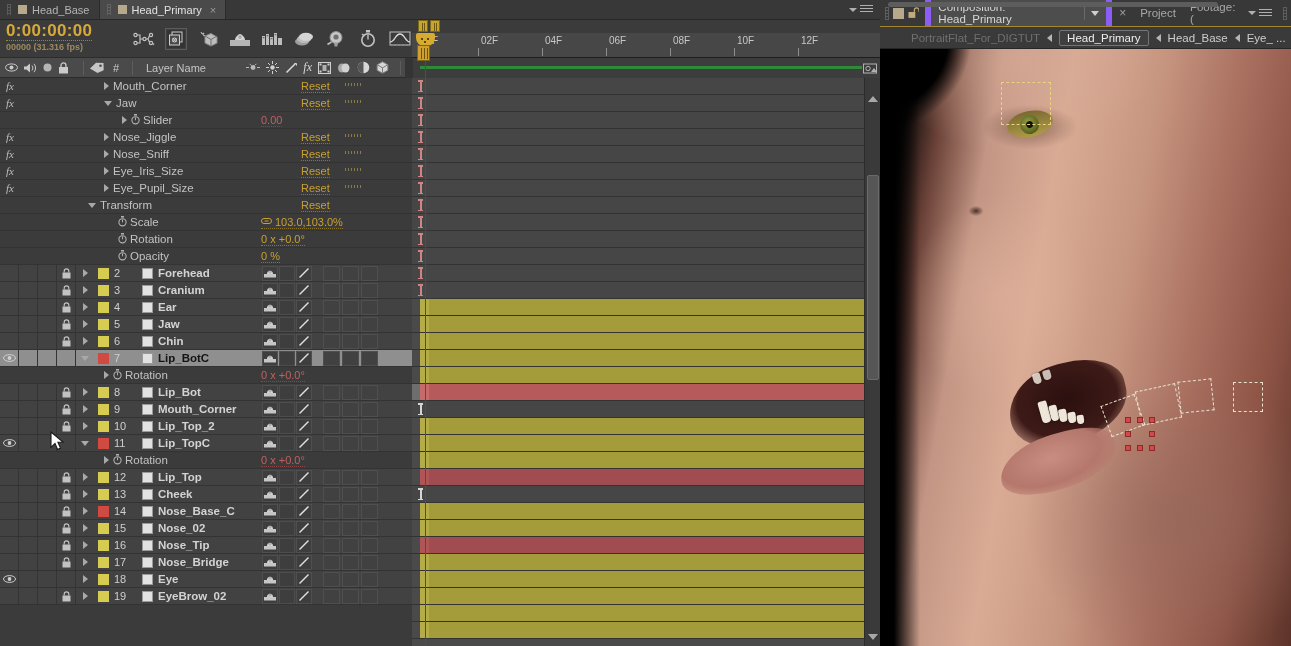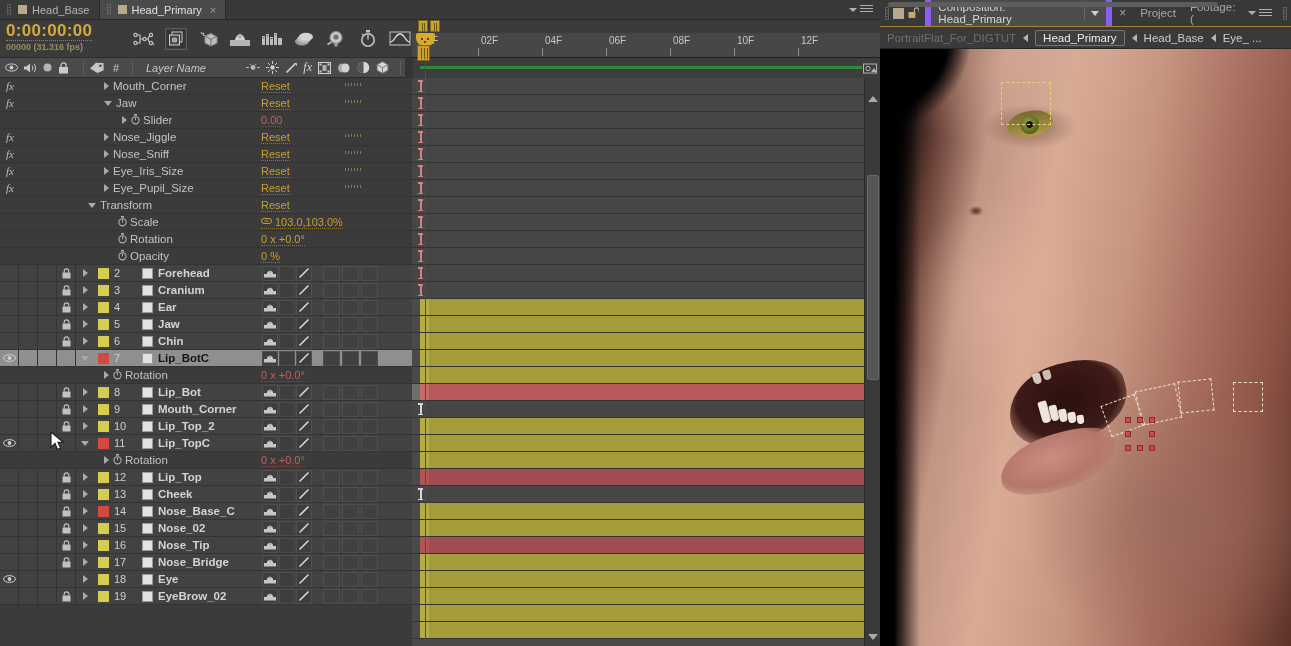--- a/index.html
+++ b/index.html
@@ -84,21 +84,21 @@
 
   
   #tl-colheads{
     position:absolute; left:0; top:58px; width:412px; height:20px;
     background:#4a4a4a; border-bottom:1px solid #2b2b2b; display:flex; align-items:center;
     color:#cfcfcf; font-size:11px;
   }
   #tl-colheads .sep{ width:1px;height:14px;background:#5d5d5d;margin:0 5px;}
   #av-icons{ display:flex; align-items:center; gap:5px; padding-left:5px; width:78px;}
   #hash{ width:22px; text-align:center; color:#c9c9c9; font-size:11px;}
-  #layername-head{ flex:1; padding-left:8px; color:#c4c4c4;font-style:italic;}
+  #layername-head{ flex:1; padding-left:8px; color:#c4c4c4;}
   #switch-head{ display:flex; align-items:center; gap:6px; padding-right:6px;}
 
   
   #greenstrip{ position:absolute; left:412px; top:58px; width:468px; height:20px; background:#3d3d3d;}
   #greenstrip .gbar{ position:absolute; left:8px; top:8px; width:452px; height:3px; background:#2f8a3a;}
 
   
   #names-col{ position:absolute; left:0; top:78px; width:412px; height:568px;
       overflow:hidden; background:#3b3b3b;}
   #track-col{ position:absolute; left:412px; top:78px; width:452px; height:568px;
@@ -129,21 +129,21 @@
   .sw3{ width:17px;height:15px;border:1px solid #4f4f4f;background:#414141;margin-right:2px;}
 
   
   .c-fx{ width:20px; text-align:center; color:#bdbdbd; font-style:italic; font-size:11px;}
   .twirl{ width:0;height:0;border-top:4px solid transparent;border-bottom:4px solid transparent;
      border-left:5px solid #a9a9a9;}
   .twirl.open{ border-left:4px solid transparent;border-right:4px solid transparent;
      border-top:5px solid #a9a9a9; border-bottom:none;}
   .pname{ color:#c2c2c2; font-size:11.5px;}
   .pval{ position:absolute; left:261px; font-size:11px; }
-  .pval.reset{ color:#c8a030; border-bottom:1px dotted #8e7426;}
+  .pval.reset{ color:#c8a030; border-bottom:1px dotted #8e7426;margin-left:40px;}
   .pval.num{ color:#c8a030; border-bottom:1px dotted #8e7426;}
   .pval.red{ color:#c06060; border-bottom:1px dotted #8a4444;}
   .dots{ position:absolute; left:345px; top:5px; width:18px; height:3px;
       background:repeating-linear-gradient(to right,#8a7b46 0 1px,transparent 1px 3px);}
 
   
   .tr{ height:17px; border-bottom:1px solid #333; position:relative; background:#4a4a4a;}
   .tr.prop{ background:#464646; }
   .tr.selr{ background:#6e6e6e; }
   .bar{ position:absolute; left:8px; top:0; height:16px; width:444px;}
@@ -202,21 +202,21 @@
      border-top:5px solid #cfcfcf;}
   .ctab .divid{ width:1px;height:13px;background:#6a6a6a;}
   .ctab-x{ color:#a0a0a0; font-size:12px; padding:0 7px;}
   .ctab.dim{ color:#a8a8a8;}
   #comp-tabbar .spacer{ flex:1; }
   #comp-menu{ display:flex;align-items:center;gap:3px;padding-right:6px;}
 
   #comp-breadcrumb{ position:absolute; left:0; top:27px; width:411px; height:22px;
      background:#3a3a3a; border-bottom:1px solid #262626; display:flex; align-items:center;
      font-size:11.5px; color:#cdcdcd; gap:7px; padding-left:7px; overflow:hidden;}
-  .bc-dim{ color:#6f6f6f;}
+  .bc-dim{ color:#6f6f6f;margin-left:24px;}
   .bc-cur{ background:#3f3f3f; border:1px solid #757575; border-radius:2px; padding:1px 7px; color:#ededed;}
   .bc-arrow{ width:0;height:0;border-top:4px solid transparent;border-bottom:4px solid transparent;
       border-right:5px solid #b5b5b5;}
 
   #comp-orange-line{ position:absolute; left:0; top:26px; width:411px; height:1px; background:#a3872f;}
 
   
   #viewer{ position:absolute; left:0; top:49px; width:411px; height:597px;
      background:#000; overflow:hidden;}
   #face{ position:absolute; left:0; top:0; width:411px; height:597px;

